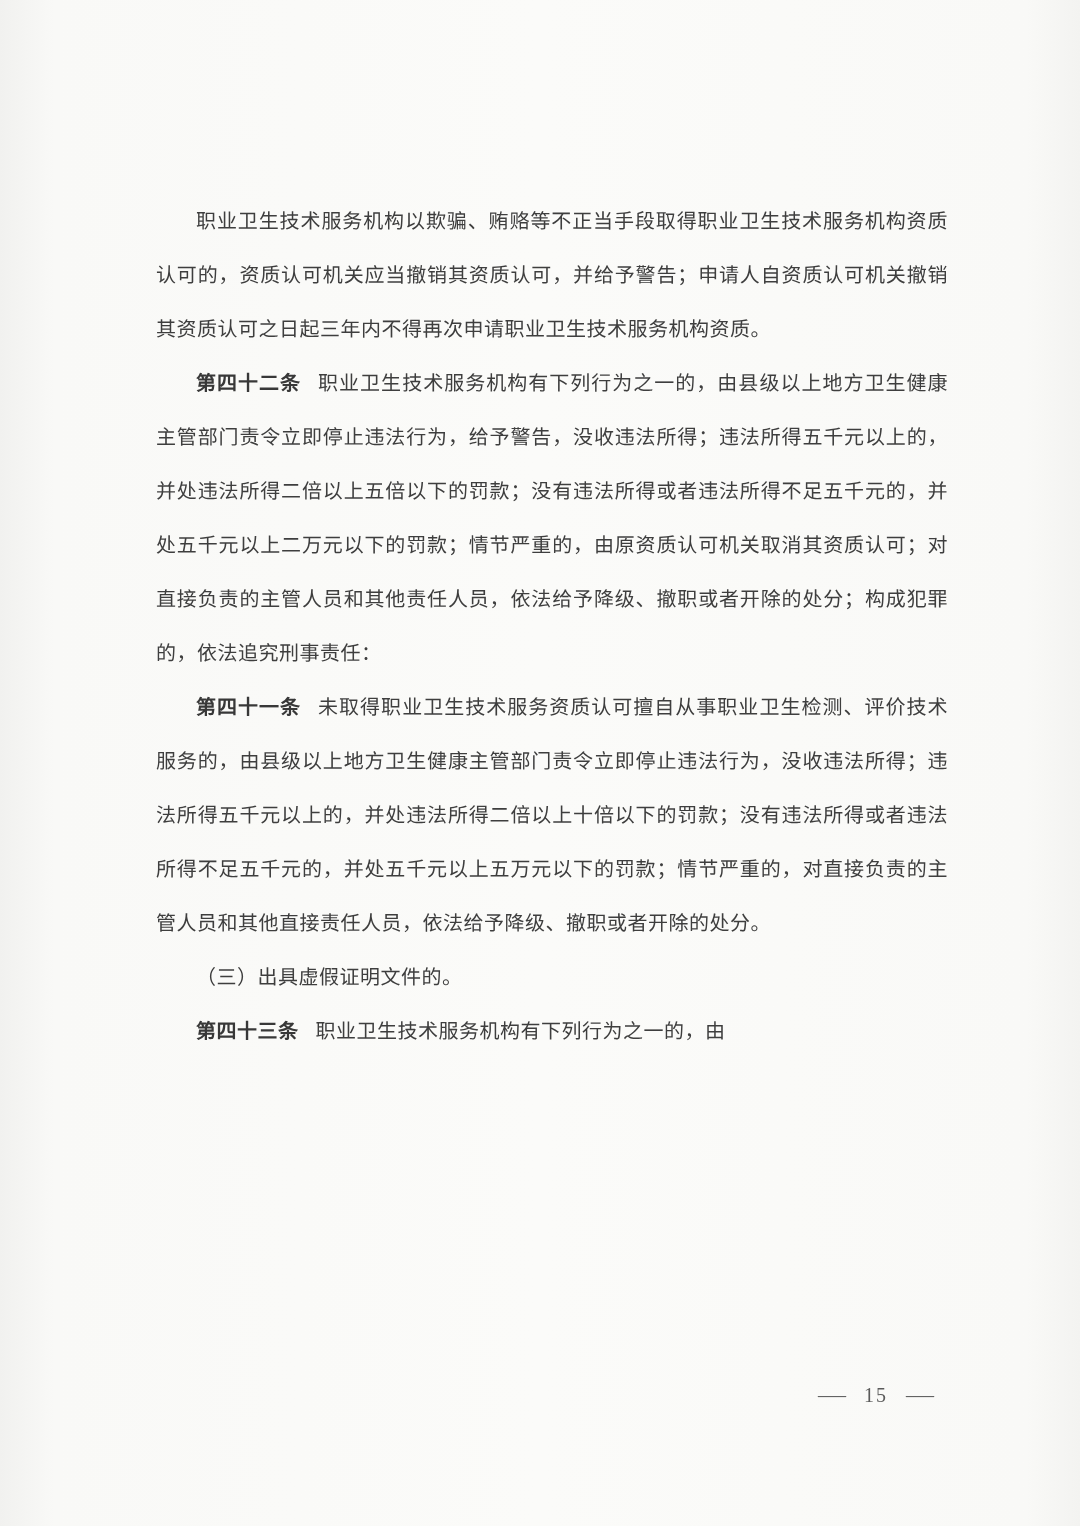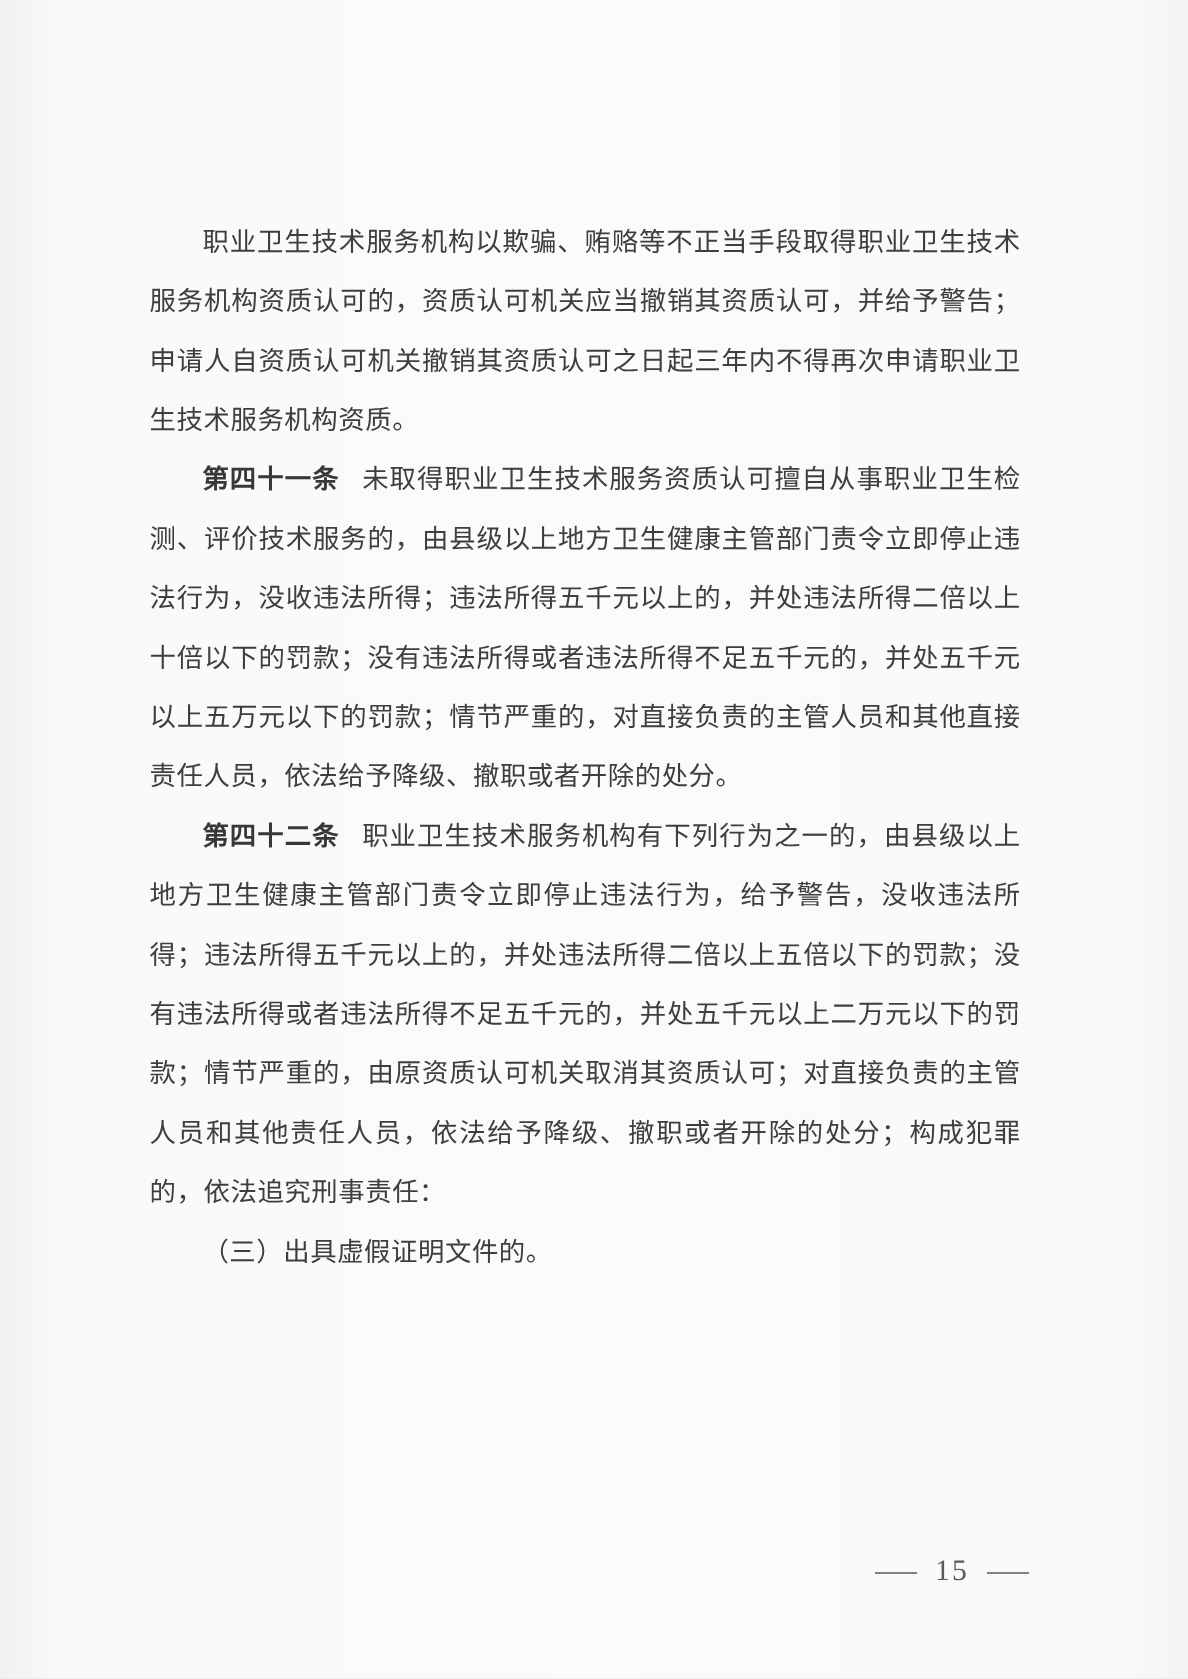--- a/index.html
+++ b/index.html
@@ -11,46 +11,46 @@
     position: relative;
     width: 1080px;
     height: 1526px;
     margin: 0 auto;
     background: linear-gradient(90deg, #f1f1ef 0%, #f9f9f7 5%, #fbfbf9 50%, #f9f9f7 95%, #f3f3f1 100%);
     overflow: hidden;
     font-family: "Liberation Serif", "DejaVu Serif", serif;
   }
   .content {
     position: absolute;
-    left: 136px;
+    left: 156px;
     top: 194px;
     width: 792px;
-    font-size: 24px;
+    font-size: 20px;
     line-height: 54px;
     color: #3e3e3e;
     text-align: justify;
     text-justify: inter-ideograph;
     letter-spacing: 0.5px;
   }
   .para {
     margin: 0;
     padding: 0;
     text-indent: 2em;
   }
   .art-num {
     font-weight: bold;
     font-family: "Liberation Sans", "DejaVu Sans", sans-serif;
     margin-right: 0.85em;
     color: #383838;
   }
   .footer {
     position: absolute;
-    top: 1412px;
+    top: 1380px;
     right: 150px;
-    font-size: 27px;
+    font-size: 20px;
     line-height: 30px;
     color: #5a5a5a;
     font-family: "Liberation Serif", "DejaVu Serif", serif;
     white-space: nowrap;
   }
   .footer .dash {
     display: inline-block;
     transform: scaleX(1.4);
   }
   .footer .pnum {
@@ -61,26 +61,27 @@
 </style>
 </head>
 <body>
 
 <div class="page">
 
   <div class="content">
 
     <p class="para"><span>职业卫生技术服务机构以欺骗、贿赂等不正当手段取得职业卫生技术服务机构资质认可的，资质认可机关应当撤销其资质认可，并给予警告；申请人自资质认可机关撤销其资质认可之日起三年内不得再次申请职业卫生技术服务机构资质。</span></p>
 
+    <p class="para"><span class="art-num">第四十二条</span><span>职业卫生技术服务机构有下列行为之一的，由县级以上地方卫生健康主管部门责令立即停止违法行为，给予警告，没收违法所得；违法所得五千元以上的，并处违法所得二倍以上五倍以下的罚款；没有违法所得或者违法所得不足五千元的，并处五千元以上二万元以下的罚款；情节严重的，由原资质认可机关取消其资质认可；对直接负责的主管人员和其他责任人员，依法给予降级、撤职或者开除的处分；构成犯罪的，依法追究刑事责任：</span></p>
+
     <p class="para"><span class="art-num">第四十一条</span><span>未取得职业卫生技术服务资质认可擅自从事职业卫生检测、评价技术服务的，由县级以上地方卫生健康主管部门责令立即停止违法行为，没收违法所得；违法所得五千元以上的，并处违法所得二倍以上十倍以下的罚款；没有违法所得或者违法所得不足五千元的，并处五千元以上五万元以下的罚款；情节严重的，对直接负责的主管人员和其他直接责任人员，依法给予降级、撤职或者开除的处分。</span></p>
-
-    <p class="para"><span class="art-num">第四十二条</span><span>职业卫生技术服务机构有下列行为之一的，由县级以上地方卫生健康主管部门责令立即停止违法行为，给予警告，没收违法所得；违法所得五千元以上的，并处违法所得二倍以上五倍以下的罚款；没有违法所得或者违法所得不足五千元的，并处五千元以上二万元以下的罚款；情节严重的，由原资质认可机关取消其资质认可；对直接负责的主管人员和其他责任人员，依法给予降级、撤职或者开除的处分；构成犯罪的，依法追究刑事责任：</span></p>
 
 
 
     <p class="para"><span>（三）出具虚假证明文件的。</span></p>
 
+    <p class="para"><span class="art-num">第四十三条</span><span>职业卫生技术服务机构有下列行为之一的，由</span></p>
 
   </div>
 
   <div class="footer"><span class="dash">—</span><span class="pnum">15</span><span class="dash">—</span></div>
 
 </div>
 
 </body></html>

